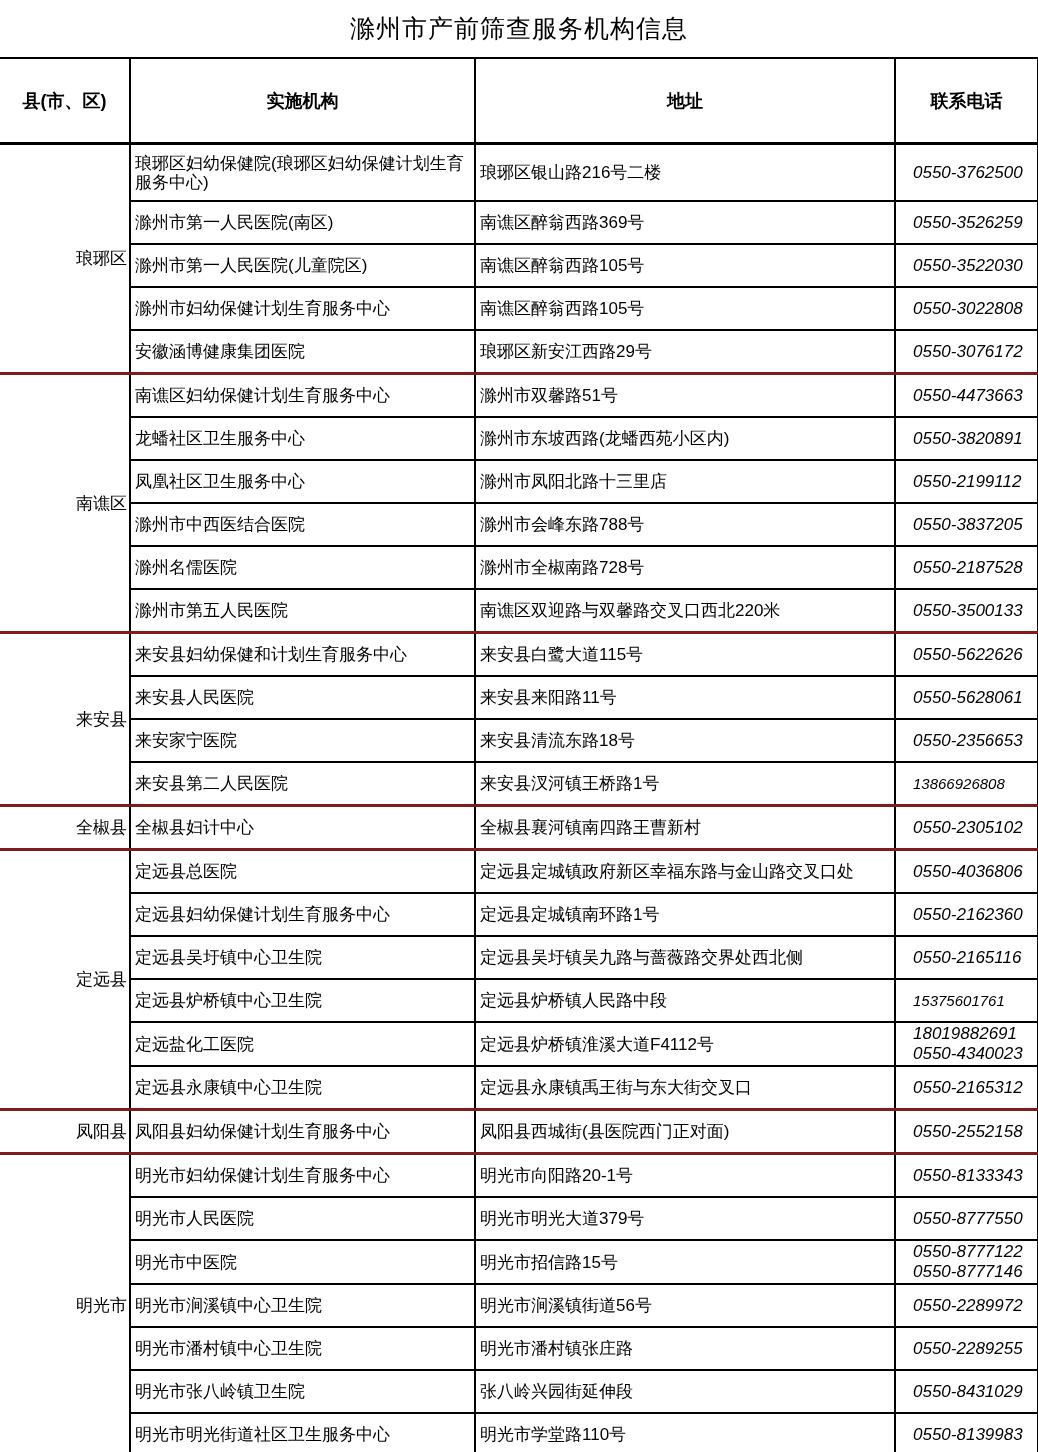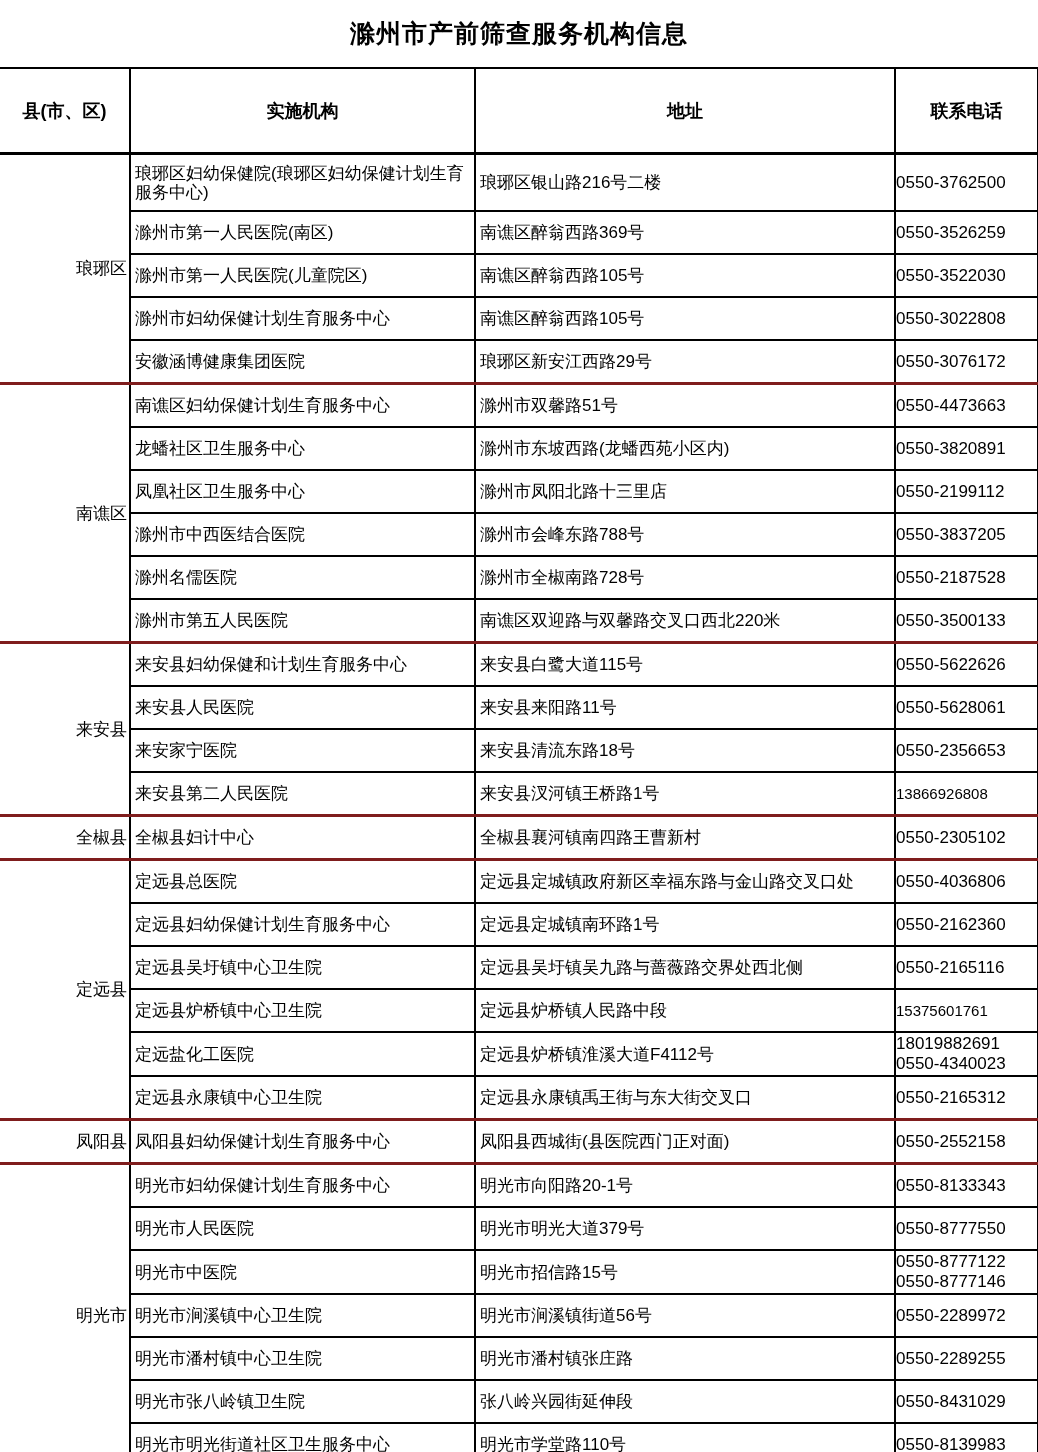--- a/index.html
+++ b/index.html
@@ -6,26 +6,26 @@
     margin: 0;
     padding: 0;
     background: #ffffff;
     width: 1038px;
     height: 1452px;
     overflow: hidden;
     font-family: "Liberation Sans", sans-serif;
     color: #000000;
   }
   .page-title {
-    height: 67px;
+    height: 57px;
     display: flex;
     align-items: center;
     justify-content: center;
     font-size: 25px;
-    font-weight: bold;
+    font-weight: normal;
     letter-spacing: 1px;
   }
   table {
     border-collapse: collapse;
     table-layout: fixed;
     width: 1038px;
   }
   col.c-county { width: 130px; }
   col.c-org    { width: 345px; }
   col.c-addr   { width: 420px; }
@@ -54,21 +54,21 @@
   }
   td.county {
     text-align: right;
     border-left: none;
     padding: 1px 2px;
   }
   tr.group-start > td { border-top: 3px solid #7f1d1d; }
 
   td.tall { height: 53px; }
 
-  td.phone { padding-left: 0; }
+  td.phone { padding-left: 17px; font-style: italic; }
   td.phone div { line-height: 20px; }
   td.phone.mobile { font-size: 15px; border-radius: 20px; }
 </style>
 </head>
 <body>
 
 <div class="page-title">滁州市产前筛查服务机构信息</div>
 
 <table>
   <colgroup>

